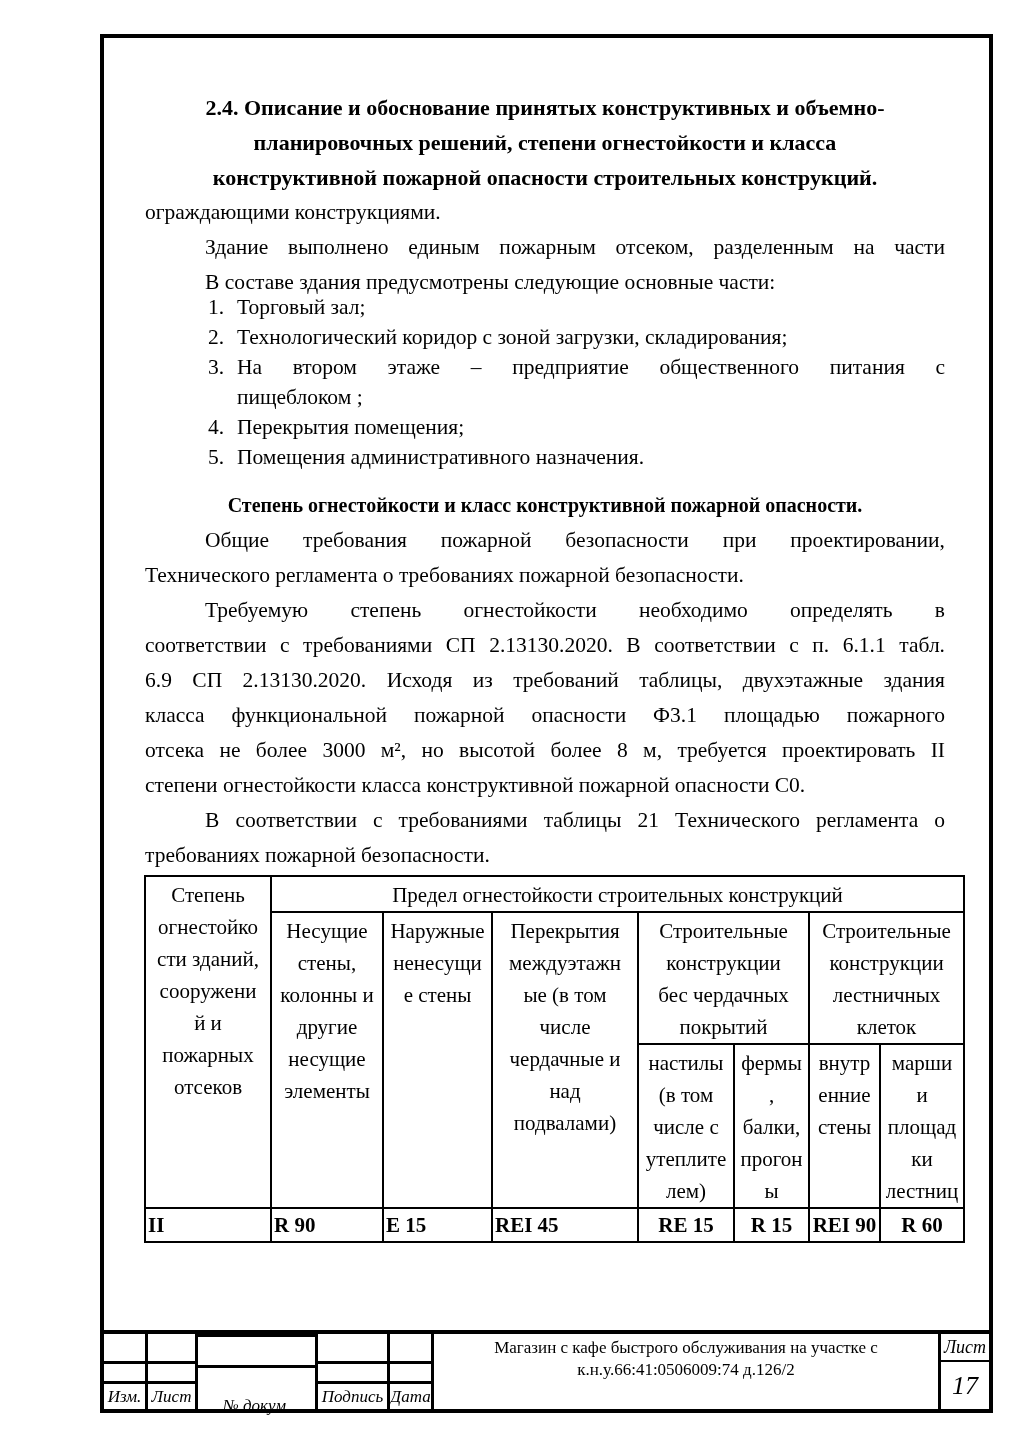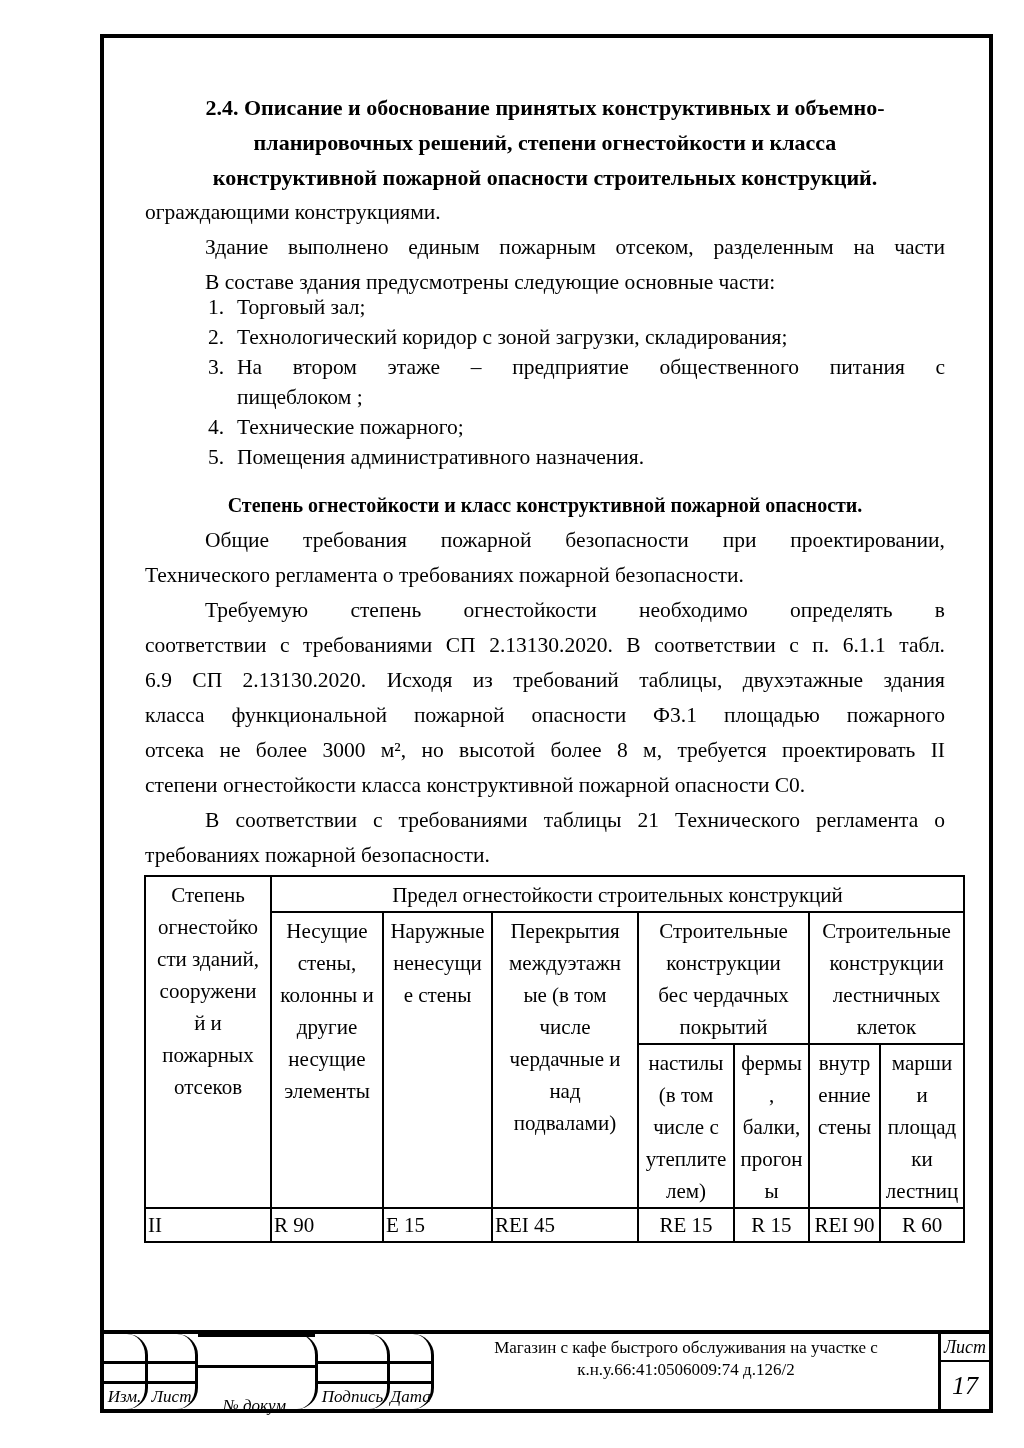--- a/index.html
+++ b/index.html
@@ -15,25 +15,25 @@
   .li .num{position:absolute;left:63px;top:0;}
   .li .jl{text-align:justify;text-align-last:justify;}
   .subhead{margin-top:16px;font-size:20px;font-weight:bold;text-align:center;line-height:35px;}
   table.fire{border-collapse:collapse;table-layout:fixed;width:819px;margin-left:-1px;margin-top:2px;}
   table.fire th,table.fire td{border:2px solid #000;padding:0 2px;font-weight:normal;font-size:21px;line-height:32px;white-space:pre-line;overflow:hidden;}
   table.fire th{vertical-align:top;text-align:center;padding-top:2px;border-radius:10px;}
   tr.h1{height:36px;}
   tr.h2{height:128px;}
   tr.h3{height:162px;}
   tr.dr{height:32px;}
-  tr.dr td{vertical-align:middle;white-space:nowrap;}
+  tr.dr td{vertical-align:middle;white-space:nowrap;font-weight:bold;}
   td.al{text-align:left;}
   td.ac{text-align:center;}
   .footer{position:absolute;left:0;right:0;bottom:0;height:75px;border-top:4px solid #000;display:flex;box-sizing:content-box;}
-  .scol{display:flex;flex-direction:column;border-right:3px solid #000;box-sizing:border-box;border-radius:21px;}
+  .scol{display:flex;flex-direction:column;border-right:3px solid #000;box-sizing:border-box;}
   .scol .r1{height:27px;border-bottom:3px solid #000;}
   .scol .r2{height:17px;border-bottom:3px solid #000;}
   .scol .r3{flex:1;display:flex;align-items:center;justify-content:center;font-style:italic;font-size:17px;}
   .w-izm{width:44px;}.w-list{width:50px;}.w-dok{width:120px;gap:28px;}.w-pod{width:72px;}.w-data{width:44px;text-align:right;}
   .doccell{flex:1;text-align:center;font-size:17px;padding:3px 4px 0 4px;line-height:22px;}
   .sheetcell{width:51px;border-left:3px solid #000;display:flex;flex-direction:column;box-sizing:border-box;}
   .sheetcell .lbl{height:26px;border-bottom:2px solid #000;display:flex;align-items:center;justify-content:center;font-style:italic;font-size:18px;}
   .sheetcell .pnum{flex:1;display:flex;align-items:center;justify-content:center;font-style:italic;font-size:26px;}
 </style>
 </head>
@@ -64,21 +64,21 @@
         <span class="num">2.</span>
         <div>Технологический коридор с зоной загрузки, складирования;</div>
       </div>
       <div class="li">
         <span class="num">3.</span>
         <div class="jl">На втором этаже – предприятие общественного питания с</div>
         <div>пищеблоком ;</div>
       </div>
       <div class="li">
         <span class="num">4.</span>
-        <div>Технические пожарного;</div>
+        <div>Перекрытия помещения;</div>
       </div>
       <div class="li">
         <span class="num">5.</span>
         <div>Помещения административного назначения.</div>
       </div>
     </div>
 
     <div class="subhead">Степень огнестойкости и класс конструктивной пожарной опасности.</div>
 
     <div>

